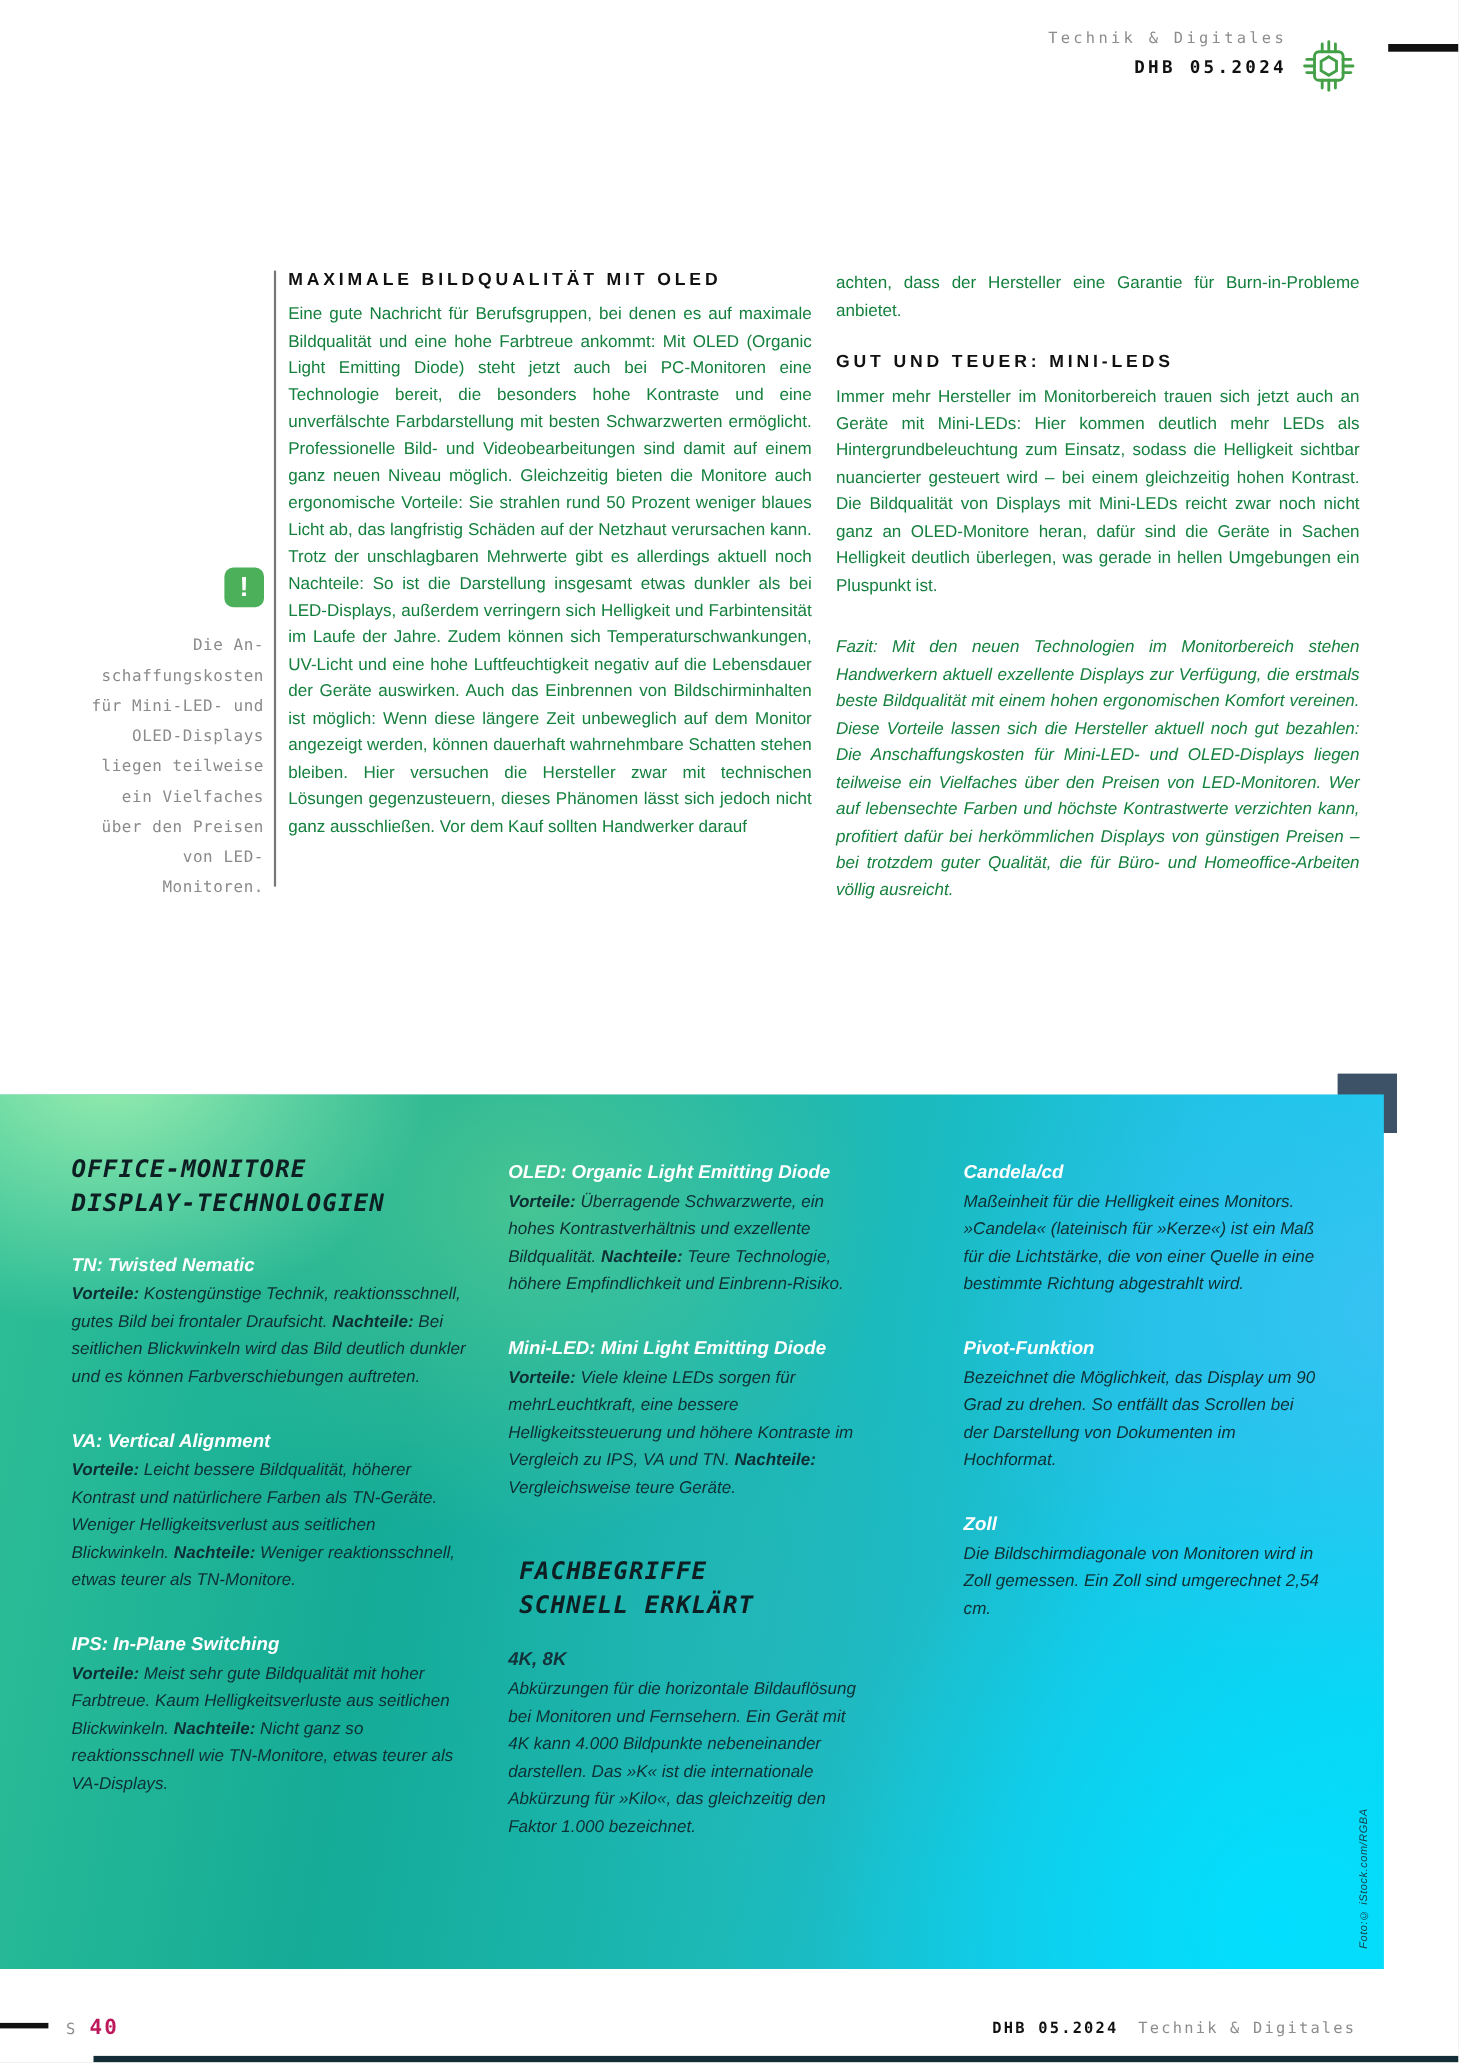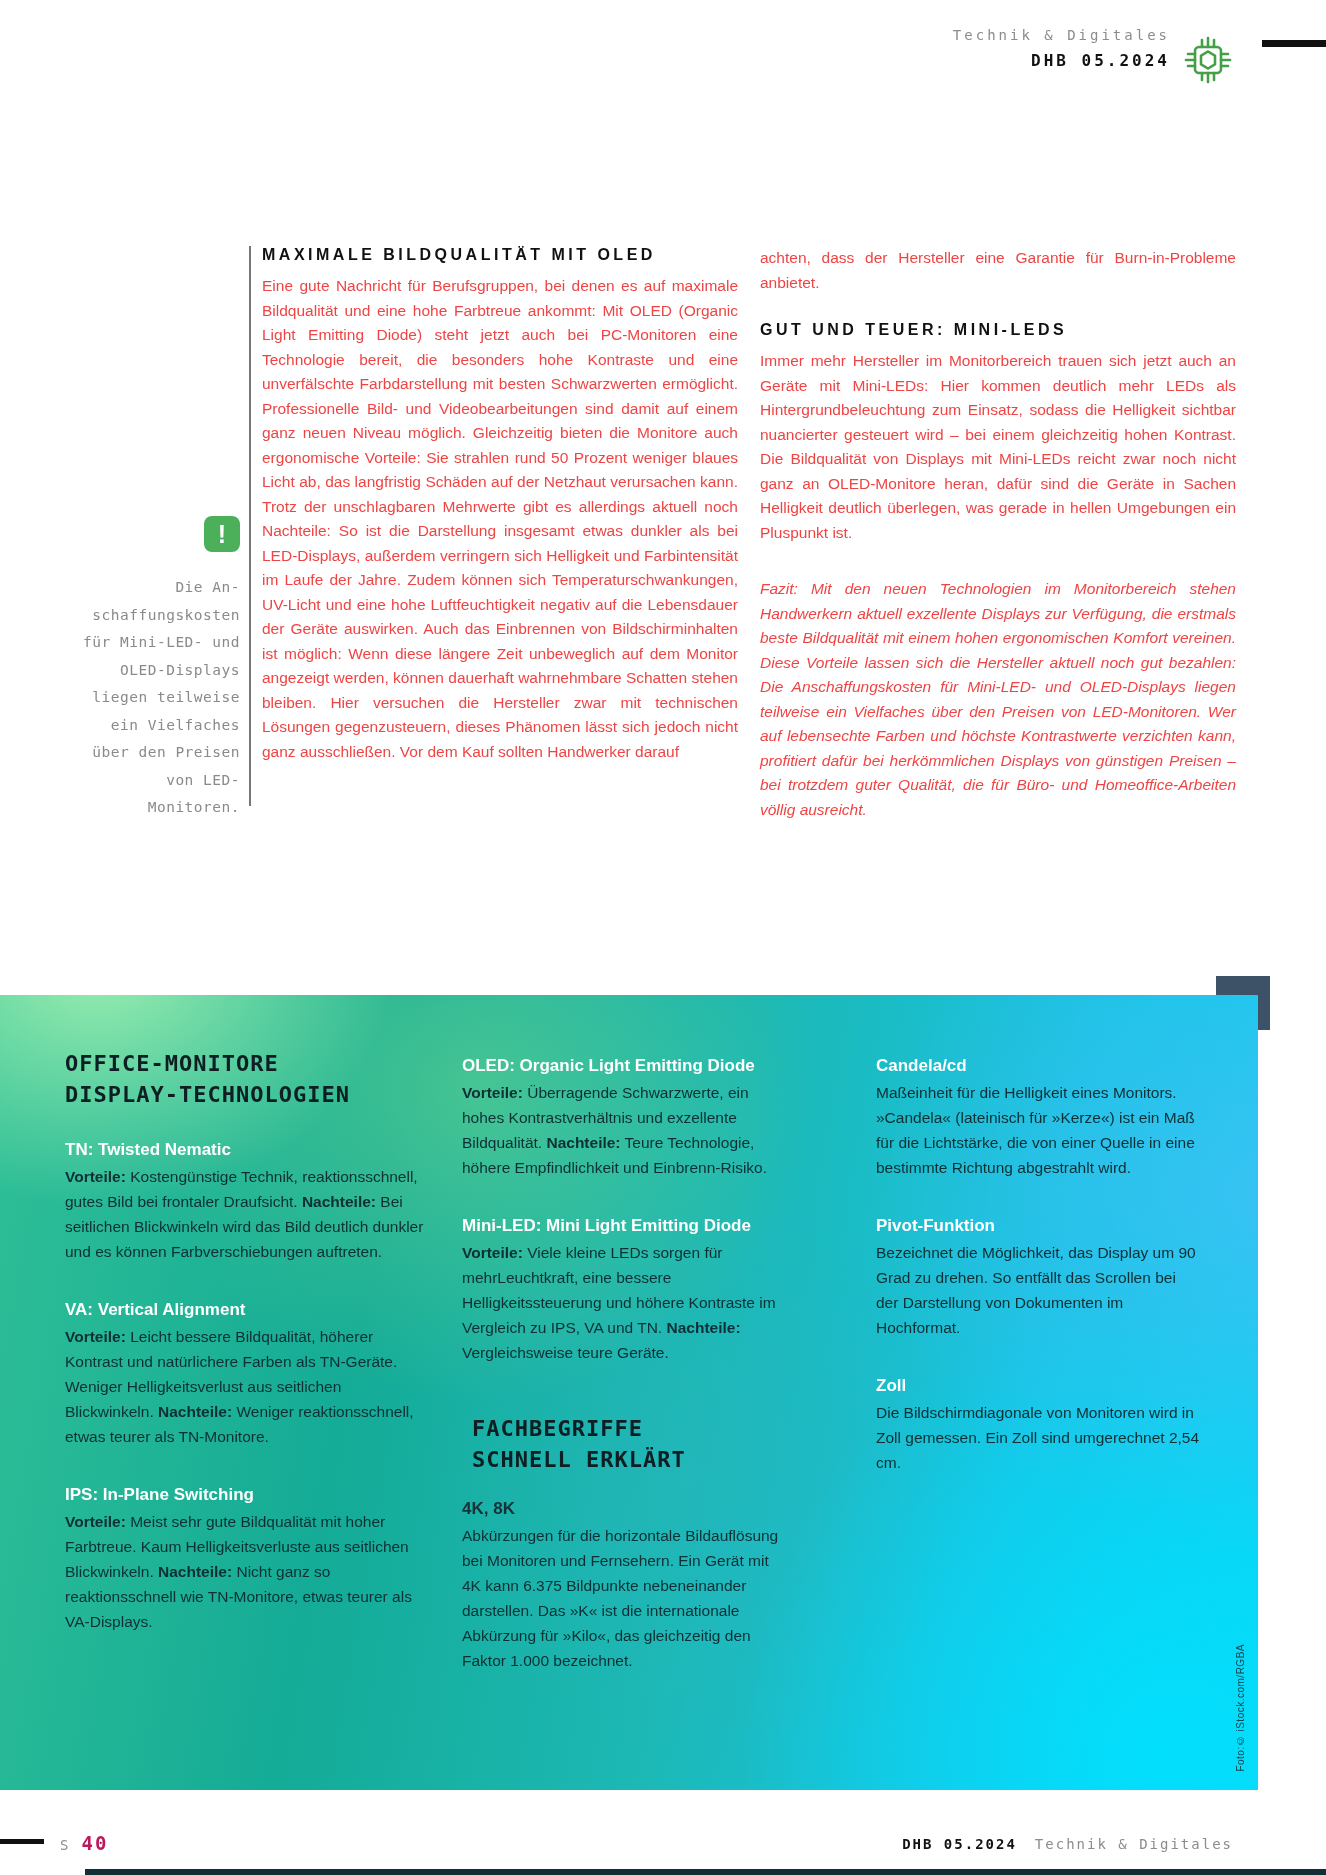--- a/index.html
+++ b/index.html
@@ -18,34 +18,34 @@
              color:#fff;font-weight:bold;font-size:25px;line-height:36px;text-align:center;}
   .note-text{position:absolute;left:36px;top:556px;width:204px;text-align:right;color:#8a8a8a;
              font-size:14.5px;line-height:27.5px;letter-spacing:0.5px;white-space:pre-line;margin-top:18px;}
   .vrule{position:absolute;left:249px;top:246px;width:2px;height:560px;background:#777;}
 
   
   .col{position:absolute;top:246px;width:476px;}
   .col1{left:262px;}
   .col2{left:760px;}
   .art-h{font-size:16px;font-weight:bold;letter-spacing:3.5px;margin:0 0 10px 0;color:#111;}
-  .art-p{font-size:15.5px;line-height:24.5px;text-align:justify;margin:0;hyphens:auto;color:#ef4444;}
+  .art-p{font-size:15.5px;line-height:24.5px;text-align:justify;margin:0;hyphens:auto;color:#15803d;}
   .col2 .art-h{margin-top:26px;}
   .col2 .p3{margin-top:32px;font-style:italic;}
 
   
   .navy-tab{position:absolute;left:1216px;top:976px;width:54px;height:54px;background:#3d5266;}
   .panel{position:absolute;left:0;top:995px;width:1258px;height:795px;
     background:
       radial-gradient(420px 360px at 8% -5%, #9ff0b0 0%, rgba(159,240,176,0) 70%),
       radial-gradient(520px 480px at 38% 12%, rgba(110,215,140,0.55) 0%, rgba(110,215,140,0) 65%),
       radial-gradient(700px 600px at 102% 25%, rgba(70,190,245,0.75) 0%, rgba(70,190,245,0) 60%),
       radial-gradient(640px 700px at 92% 95%, rgba(0,225,255,0.9) 0%, rgba(0,225,255,0) 65%),
       radial-gradient(500px 500px at 55% 60%, rgba(40,180,190,0.45) 0%, rgba(40,180,190,0) 60%),
-      linear-gradient(100deg, #2fbf96 0%, #14ab97 30%, #1cb8b4 55%, #18c3e2 78%, #0cd2f2 100%);}
+      linear-gradient(100deg, #2fbf96 0%, #14ab97 30%, #1cb8b4 55%, #18c3e2 78%, #0cd2f2 100%); font-style: italic;}
   .pcol{position:absolute;top:53px;}
   .pcolA{left:65px;width:365px;}
   .pcolB{left:462px;width:318px;padding-top:8px;}
   .pcolC{left:860px;width:325px;padding-top:8px;margin-left:16px;}
   .p-title{font-family:"DejaVu Sans Mono",monospace;font-size:22px;line-height:31px;font-weight:bold;
            letter-spacing:1px;color:#0d1f22;white-space:pre-line;margin:0 0 30px 0;}
   .p-title2{margin:48px 0 24px 10px;}
   .entry{margin-bottom:36px;}
   .term{font-size:17px;font-weight:bold;color:#ffffff;margin-bottom:4px;}
   .term.dark{color:#14323a;}
@@ -147,21 +147,21 @@
       <div class="entry">
         <div class="term">Mini-LED: Mini Light Emitting Diode</div>
         <p class="ebody"><b>Vorteile:</b> Viele kleine LEDs sorgen für mehrLeuchtkraft, eine bessere Helligkeitssteuerung und höhere Kontraste im Vergleich zu IPS, VA und TN. <b>Nachteile:</b> Vergleichsweise teure Geräte.</p>
       </div>
 
       <h2 class="p-title p-title2">FACHBEGRIFFE
 SCHNELL ERKLÄRT</h2>
 
       <div class="entry">
         <div class="term dark">4K, 8K</div>
-        <p class="ebody">Abkürzungen für die horizontale Bildauflösung bei Monitoren und Fernsehern. Ein Gerät mit 4K kann 6.375 Bildpunkte nebeneinander darstellen. Das »K« ist die internationale Abkürzung für »Kilo«, das gleichzeitig den Faktor 1.000 bezeichnet.</p>
+        <p class="ebody">Abkürzungen für die horizontale Bildauflösung bei Monitoren und Fernsehern. Ein Gerät mit 4K kann 4.000 Bildpunkte nebeneinander darstellen. Das »K« ist die internationale Abkürzung für »Kilo«, das gleichzeitig den Faktor 1.000 bezeichnet.</p>
       </div>
     </div>
 
     <div class="pcol pcolC">
       <div class="entry">
         <div class="term">Candela/cd</div>
         <p class="ebody">Maßeinheit für die Helligkeit eines Monitors. »Candela« (lateinisch für »Kerze«) ist ein Maß für die Lichtstärke, die von einer Quelle in eine bestimmte Richtung abgestrahlt wird.</p>
       </div>
 
       <div class="entry">

